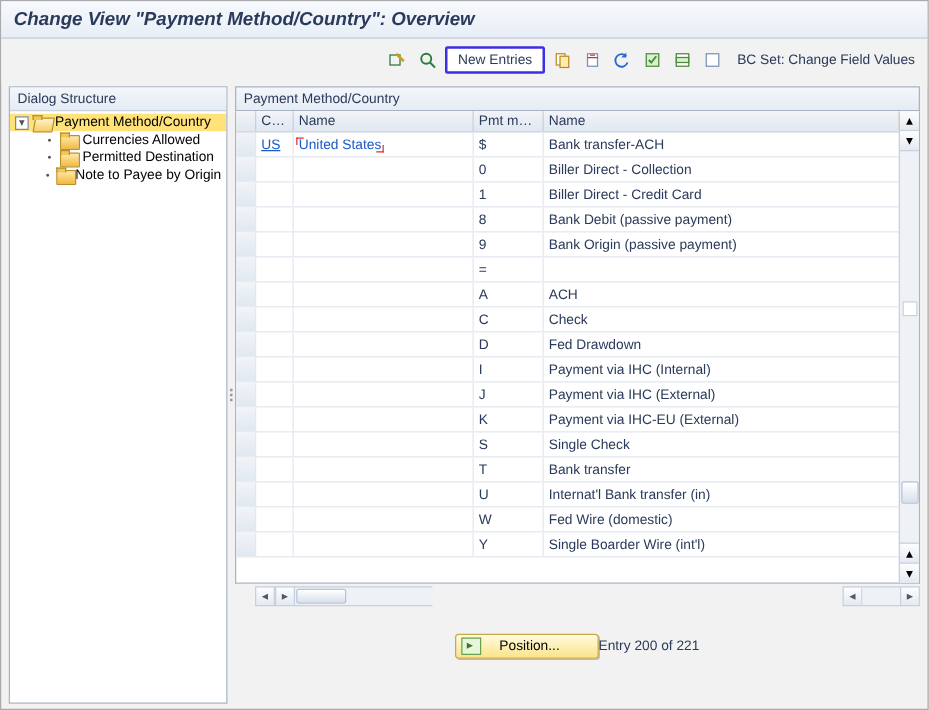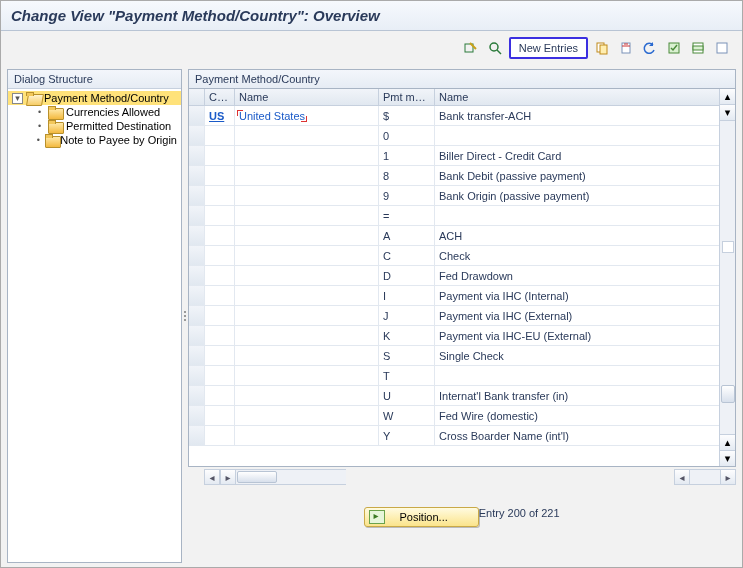--- a/index.html
+++ b/index.html
@@ -179,21 +179,21 @@
     border-right:1px solid #e2e8f0;
     padding: 2px 4px;
     overflow:hidden; white-space:nowrap;
     color:#2a3a5a;
     display:flex; align-items:center;
   }
   .row .col-sel{
     background: linear-gradient(#f1f4f9,#e1e8f0);
     cursor:pointer;
   }
-  .first-co{ color:#1a5ac8; text-decoration:underline;font-weight:bold; }
+  .first-co{ color:#1a5ac8; text-decoration:underline; }
   .first-name{
     color:#1a5ac8; 
     position:relative;
   }
   .first-name::before{
     content:"";
     position:absolute; left:-2px; top:0; width:5px; height:5px;
     border-left:1px solid #d33; border-top:1px solid #d33;
   }
   .first-name::after{
@@ -228,20 +228,21 @@
   }
   .hsbtn{
     width:16px;height:16px;display:flex;align-items:center;justify-content:center;
     background:linear-gradient(#fdfdfe,#e4eaf2);
     border:1px solid #c6d0de; cursor:pointer; font-size:10px; color:#556;
   }
   .hstrack{ height:16px; flex:0 0 auto; background:#eef1f6; border:1px solid #c6d0de; border-left:none; border-right:none;}
   .hsthumb{ height:12px; margin:1px; background:linear-gradient(#fff,#d8e0ec); border:1px solid #b8c4d4; border-radius:2px;}
   .footer{
     display:flex;
+    align-items:center;
     justify-content:center;
     padding: 20px 0 0 0;
   }
   .position-btn{
     display:flex; align-items:center;
     background: linear-gradient(#fffbe0,#fbe48b);
     border:1px solid #c9a947;
     border-radius:3px;
     padding:2px 30px 2px 4px;
     cursor:pointer;
@@ -308,20 +309,21 @@
     <svg width="14" height="14">
         <rect x="2" y="2" width="10" height="10" fill="#fff" stroke="#4a8a3a"></rect>
         <rect x="2" y="5" width="10" height="4" fill="#d9f0d0" stroke="#4a8a3a"></rect>
       </svg>
   </span>
   <span class="tbtn">
     <svg width="14" height="14">
         <rect x="2" y="2" width="10" height="10" fill="#fff" stroke="#7a92b8"></rect>
       </svg>
   </span>
+  <span class="bc-text">BC Set: Change Field Values</span>
 </div>
 
 <div class="main">
   <div class="tree-panel">
     <div class="panel-title">Dialog Structure</div>
     <div class="tree">
       <div class="tree-row tree-indent-0 selected">
         <span class="tree-exp">▾</span>
         <span class="folder-ico open"></span>
         <span>Payment Method/Country</span>
@@ -369,20 +371,21 @@
               <span class="first-name">United States</span>
             </div>
             <div class="cell col-pm">$</div>
             <div class="cell col-desc">Bank transfer-ACH</div>
           </div>
           <div class="row">
             <div class="cell col-sel"></div>
             <div class="cell col-co"></div>
             <div class="cell col-name"></div>
             <div class="cell col-pm">0</div>
+            <div class="cell col-desc">Biller Direct - Collection</div>
           </div>
           <div class="row">
             <div class="cell col-sel"></div>
             <div class="cell col-co"></div>
             <div class="cell col-name"></div>
             <div class="cell col-pm">1</div>
             <div class="cell col-desc">Biller Direct - Credit Card</div>
           </div>
           <div class="row">
             <div class="cell col-sel"></div>
@@ -451,41 +454,42 @@
             <div class="cell col-co"></div>
             <div class="cell col-name"></div>
             <div class="cell col-pm">S</div>
             <div class="cell col-desc">Single Check</div>
           </div>
           <div class="row">
             <div class="cell col-sel"></div>
             <div class="cell col-co"></div>
             <div class="cell col-name"></div>
             <div class="cell col-pm">T</div>
+            <div class="cell col-desc">Bank transfer</div>
           </div>
           <div class="row">
             <div class="cell col-sel"></div>
             <div class="cell col-co"></div>
             <div class="cell col-name"></div>
             <div class="cell col-pm">U</div>
             <div class="cell col-desc">Internat'l Bank transfer (in)</div>
           </div>
           <div class="row">
             <div class="cell col-sel"></div>
             <div class="cell col-co"></div>
             <div class="cell col-name"></div>
             <div class="cell col-pm">W</div>
             <div class="cell col-desc">Fed Wire (domestic)</div>
           </div>
           <div class="row">
             <div class="cell col-sel"></div>
             <div class="cell col-co"></div>
             <div class="cell col-name"></div>
             <div class="cell col-pm">Y</div>
-            <div class="cell col-desc">Cross Boarder Name (int'l)</div>
+            <div class="cell col-desc">Single Boarder Wire (int'l)</div>
           </div>
         </div>
       <div class="vscroll">
         <div class="vsbtn">▴</div>
         <div class="vsbtn">▾</div>
         <div style="flex:1; position:relative;">
           <div class="vsthumb" style="position:absolute; bottom:30px;"></div>
           <div style="position:absolute; right:1px; top:120px; width:12px; height:12px; border:1px solid #c6d0de; background:#fff;"></div>
         </div>
         <div class="vsbtn b">▴</div>

